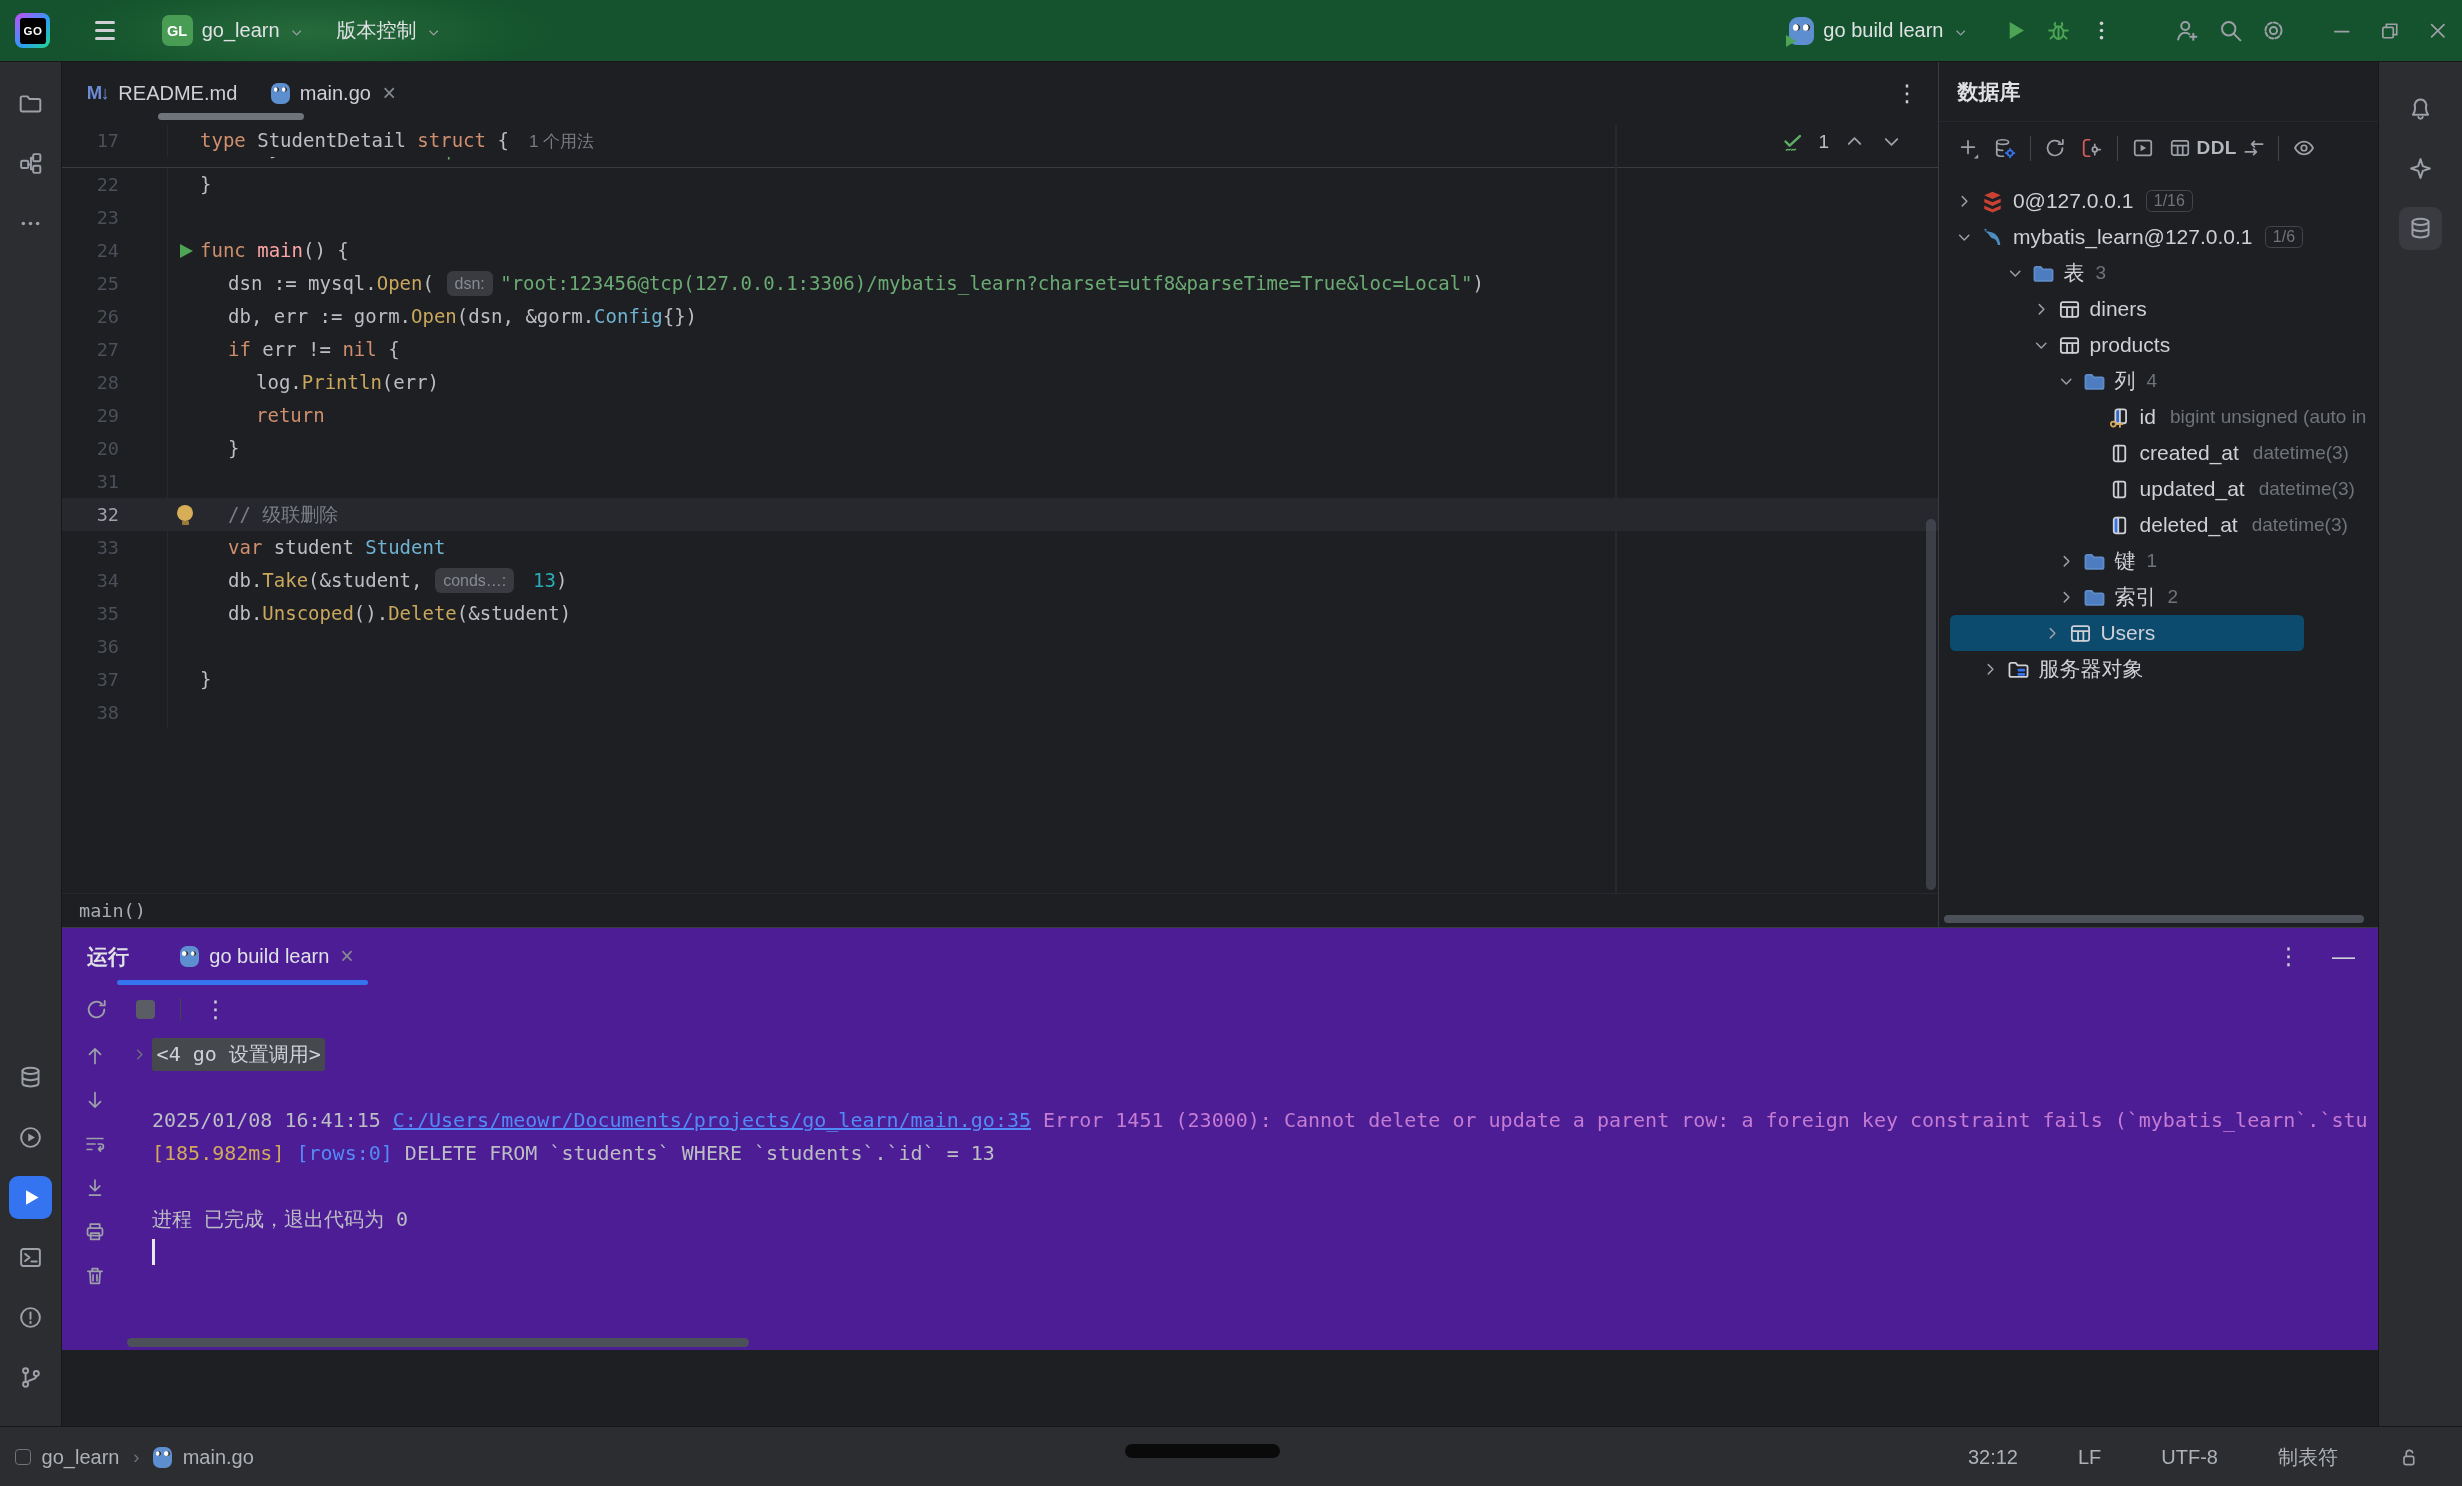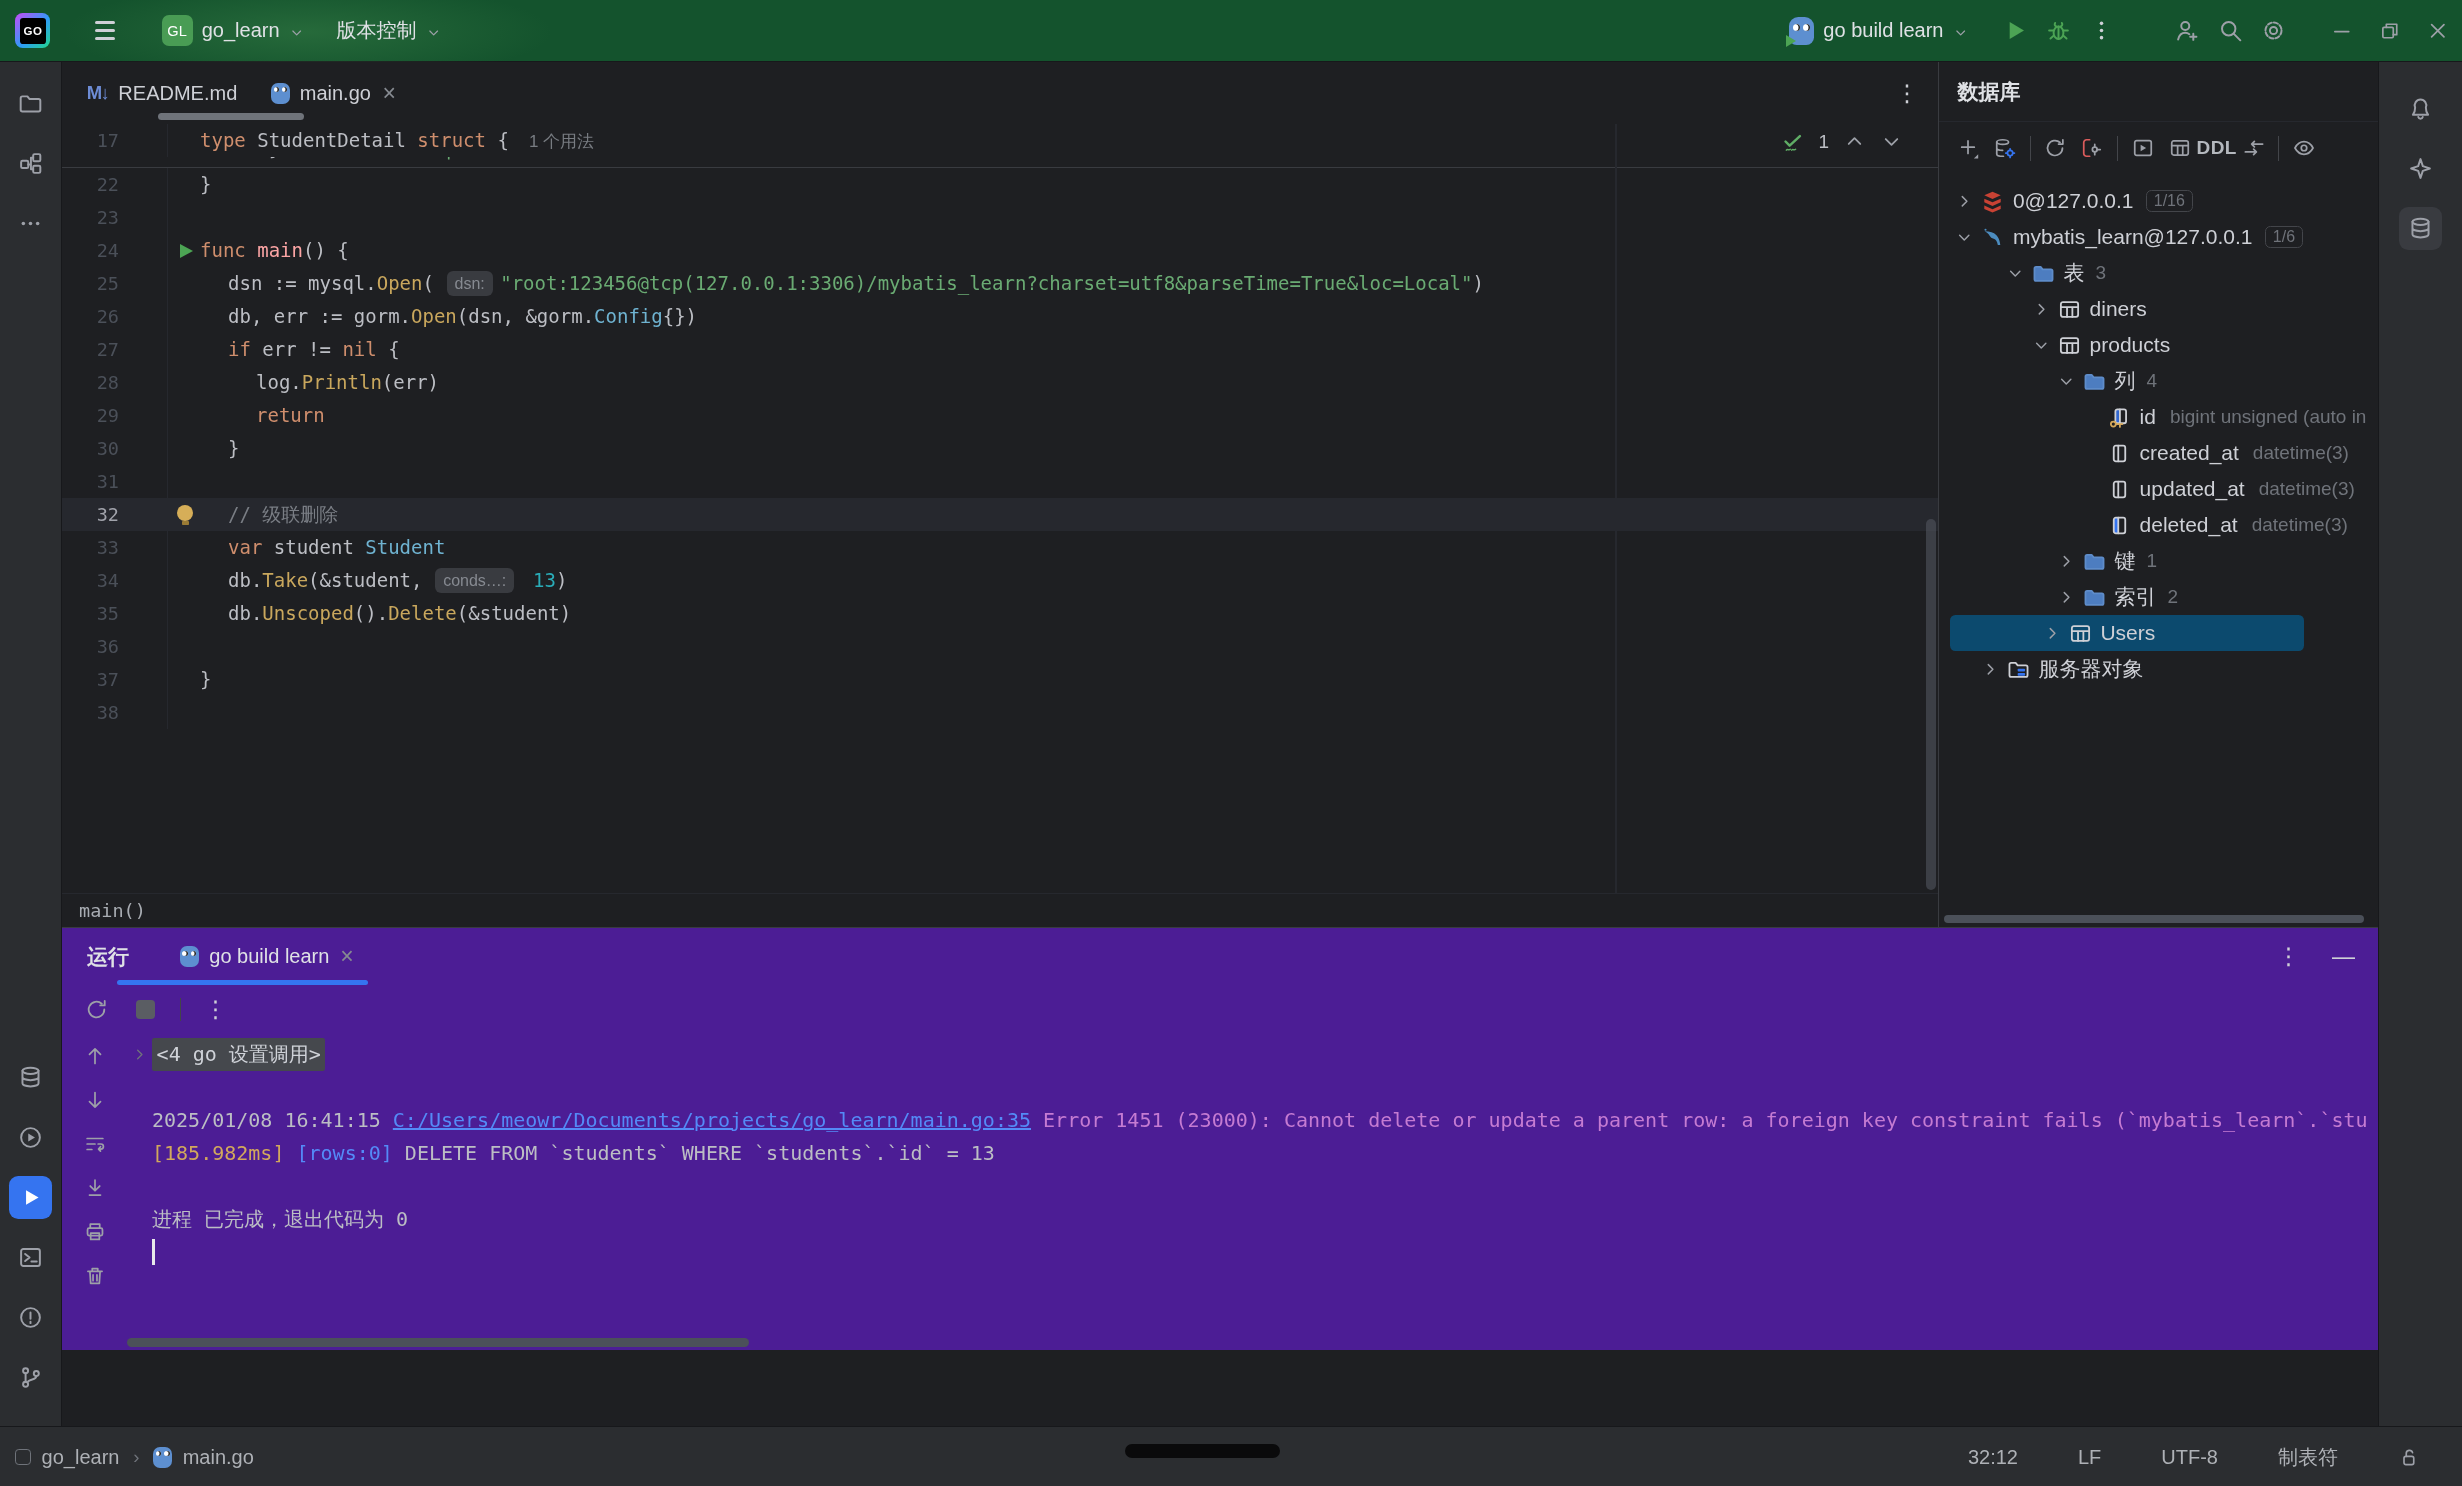--- a/index.html
+++ b/index.html
@@ -17,21 +17,21 @@
             background:radial-gradient(ellipse 339px 69px at 254px 32px,rgba(73,150,84,.34),rgba(73,150,84,0) 72%)}
   .tb-left{display:flex;align-items:center;gap:10.8px;position:relative;z-index:1}
   .app-logo{width:35px;height:35px;border-radius:7.7px;margin-right:17px;
             background:linear-gradient(135deg,#c84af7 0%,#2e9bf7 55%,#21d789 100%);
             display:flex;align-items:center;justify-content:center}
   .app-logo .inner{width:26px;height:26px;background:#000;border-radius:3.1px;color:#fff;
             font-weight:bold;font-size:11.5px;display:flex;align-items:center;justify-content:center;letter-spacing:0.4px}
   .tb-btn{height:43px;padding:0 10.8px;border-radius:7.7px;display:inline-flex;align-items:center;gap:9.2px;color:#DFE1E5}
   .burger{display:inline-flex;flex-direction:column;gap:5.4px;margin:0 14px 0 6.2px}
   .burger i{display:block;width:20px;height:2.6px;background:#CED0D6;border-radius:1.5px}
-  .proj-badge{width:31px;height:31px;border-radius:7px;background:#499C54;color:#fff;font-weight:normal;
+  .proj-badge{width:31px;height:31px;border-radius:7px;background:#499C54;color:#fff;font-weight:bold;
             font-size:14.6px;display:flex;align-items:center;justify-content:center}
   .chev{width:15.4px;height:15.4px;color:#9DA0A8}
   .chev svg{width:15.4px;height:15.4px}
   .tb-right{margin-left:auto;display:flex;align-items:center;position:relative;z-index:1}
   .runcfg{display:flex;align-items:center;gap:9.2px;color:#DFE1E5;margin-right:26px}
   .gopher{position:relative;width:25px;height:28px;border-radius:9.2px 9.2px 7.7px 7.7px;background:#5D8FD0;flex:0 0 auto}
   .gopher::before,.gopher::after{content:"";position:absolute;top:7px;width:7px;height:7px;border-radius:50%;
             background:#fff;box-shadow:inset -1.5px 0 0 #222}
   .gopher::before{left:3.8px}.gopher::after{right:3.8px}
   .gopher .runmark{position:absolute;left:-3.1px;bottom:-2.3px;width:0;height:0;border-left:10px solid #4CA454;
@@ -416,21 +416,21 @@
               </div>
               <div class="code-line">
                 <span class="ln">28</span>
                 <span class="code" style="padding-left: 88px;"><span class="tok-txt">log.</span><span class="tok-fncall">Println</span><span class="tok-txt">(err)</span></span>
               </div>
               <div class="code-line">
                 <span class="ln">29</span>
                 <span class="code" style="padding-left: 88px;"><span class="tok-kw">return</span></span>
               </div>
               <div class="code-line">
-                <span class="ln">30</span>
+                <span class="ln">20</span>
                 <span class="code" style="padding-left: 60px;"><span class="tok-txt">}</span></span>
               </div>
               <div class="code-line">
                 <span class="ln">31</span>
                 <span class="code" style="padding-left: 32px;"></span>
               </div>
               <div class="code-line current">
                 <span class="ln">32</span>
                 <span class="gslot">
                   <span class="bulb"></span>

